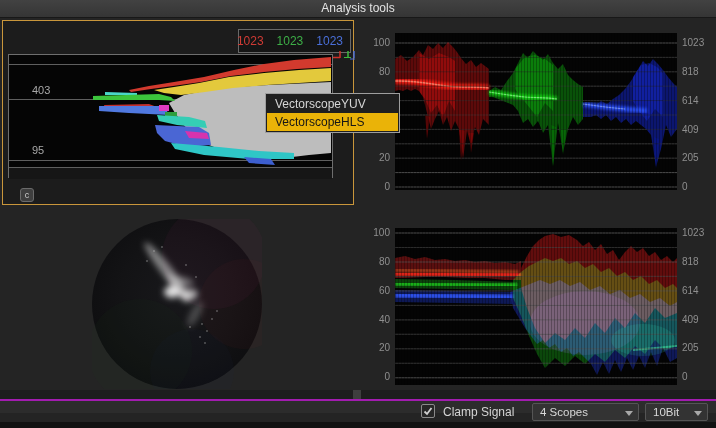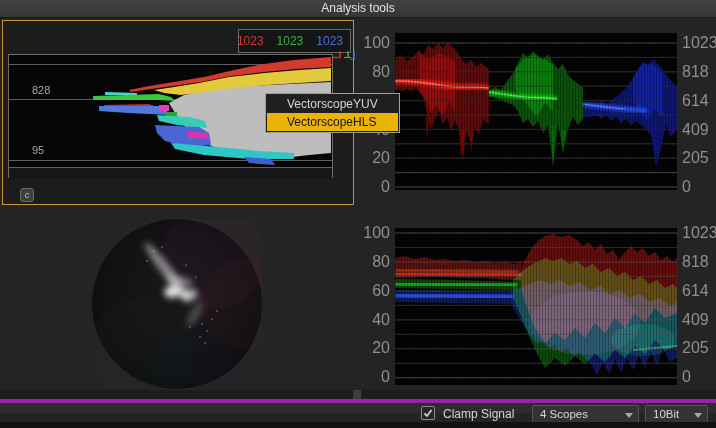--- a/index.html
+++ b/index.html
@@ -5,21 +5,21 @@
   html,body{margin:0;padding:0;background:#101010;}
   *{box-sizing:border-box;font-family:"Liberation Sans","DejaVu Sans",sans-serif;}
   #app{position:relative;width:716px;height:428px;background:#242424;overflow:hidden;}
 
   
   .titlebar{position:absolute;left:0;top:0;width:716px;height:18px;
     background:linear-gradient(#424242,#353535);border-bottom:1px solid #181818;
     color:#e4e4e4;font-size:12px;text-align:center;line-height:17px;}
 
   
-  .tick{position:absolute;font-size:16px;color:#8f8f8f;line-height:13px;}
+  .tick{position:absolute;font-size:10px;color:#8f8f8f;line-height:13px;}
   .tick.l{width:28px;text-align:right;}
   .tick.r{width:34px;text-align:left;}
 
   .plot{position:absolute;background:#040404;}
 
   
   .hlspanel{position:absolute;left:2px;top:20px;width:352px;height:185px;
     background:#1c1c1c;border:1px solid #c9963b;}
   .valbox{position:absolute;width:113px;background:#151515;border:1px solid #686868;
     display:flex;justify-content:flex-end;align-items:center;gap:13px;
@@ -34,30 +34,30 @@
   .marker{position:absolute;left:23px;font-size:11px;color:#a8a8a8;line-height:12px;}
   .flames{position:absolute;left:0;top:0;}
   .cbtn{position:absolute;left:17px;top:167px;width:14px;height:14px;
     background:#3f3f3f;border:1px solid #6b6b6b;border-radius:3px;color:#cacaca;
     font-size:9px;line-height:11px;text-align:center;padding:0;}
   .ticksvg{position:absolute;left:271px;top:29px;}
 
   
   .menu{position:absolute;left:265px;top:93px;width:135px;background:#1f1f1f;
     border:1px solid #9e9e9e;z-index:60;padding:1px;}
-  .menu .item{height:18px;line-height:18px;padding-left:20px;font-size:12px;color:#d6d6d6;}
+  .menu .item{height:18px;line-height:18px;padding-left:8px;font-size:12px;color:#d6d6d6;}
   .menu .item.sel{background:#eab308;color:#161616;}
 
   
   .vscope{position:absolute;left:92px;top:219px;width:170px;height:170px;border-radius:50%;
     background:radial-gradient(circle at 50% 45%, #18181b 0%, #131315 45%, #0e0e10 75%, #0a0a0b 100%);}
 
   
   .footer{position:absolute;left:0;top:399px;width:716px;height:14px;
-    background:#2c2c2c;border-top:4px solid #a21caf;}
+    background:#2c2c2c;border-top:2px solid #a21caf;}
   .chk{position:absolute;left:421px;top:3px;width:14px;height:14px;background:#262626;
     border:1px solid #8a8a8a;border-radius:2px;}
   .chk svg{display:none;position:absolute;left:1px;top:1px;}
   .chk.checked svg{display:block;}
   .chklabel{position:absolute;left:443px;top:4px;font-size:12px;color:#d4d4d4;}
   .select{position:absolute;top:2px;height:18px;background:#333333;border:1px solid #555555;
     border-radius:2px;color:#d8d8d8;font-size:11.5px;line-height:16px;padding:0 18px 0 7px;}
   .select::after{content:"";position:absolute;right:5px;top:7px;border-left:4px solid transparent;
     border-right:4px solid transparent;border-top:5px solid #a8a8a8;}
   .sel-layout{left:532px;width:107px;}
@@ -88,21 +88,21 @@
       <line x1="80" y1="1" x2="80" y2="8" stroke="#4a6fd8" stroke-width="1.5"></line>
       <line x1="76" y1="9" x2="81" y2="9" stroke="#4a6fd8" stroke-width="1"></line>
     </svg>
 
     <div class="hlsplot">
       <div class="hline" style="top:9px"></div>
       <div class="hline" style="top:44px"></div>
       <div class="hline" style="top:105px"></div>
       <div class="zone"></div>
       <div class="hline" style="top:112px"></div>
-      <span class="marker" style="top:29px">828</span>
+      <span class="marker" style="top:29px">403</span>
       <span class="marker" style="top:89px">95</span>
 
       <svg class="flames" width="322" height="122" viewBox="0 0 322 122">
         <polygon points="160,48 175,40 195,36 225,32 260,30 322,27 322,98 300,100 275,103 245,100 215,96 195,88 178,74 166,58" fill="#bdbdbd"></polygon>
         <polygon points="145,35 165,32 190,28 220,22 255,18 290,15 322,13 322,26 290,28 258,30 224,33 196,37 172,40 155,38" fill="#e3c93c"></polygon>
         <polygon points="120,35 140,31 165,27 195,22 225,15 255,9 285,5 322,2 322,12 288,14 255,17 222,21 192,27 164,31 142,34 122,37" fill="#d23a2e"></polygon>
         <polygon points="95,50 140,49 148,52 96,53" fill="#c03030"></polygon>
         <polygon points="96,37 128,38 128,40 96,40" fill="#49d8c8"></polygon>
         <polygon points="84,41 150,39 162,42 166,46 150,45 84,45" fill="#3cc43c"></polygon>
         <polygon points="90,51 150,51 158,56 160,60 120,58 90,56" fill="#5079e0"></polygon>

